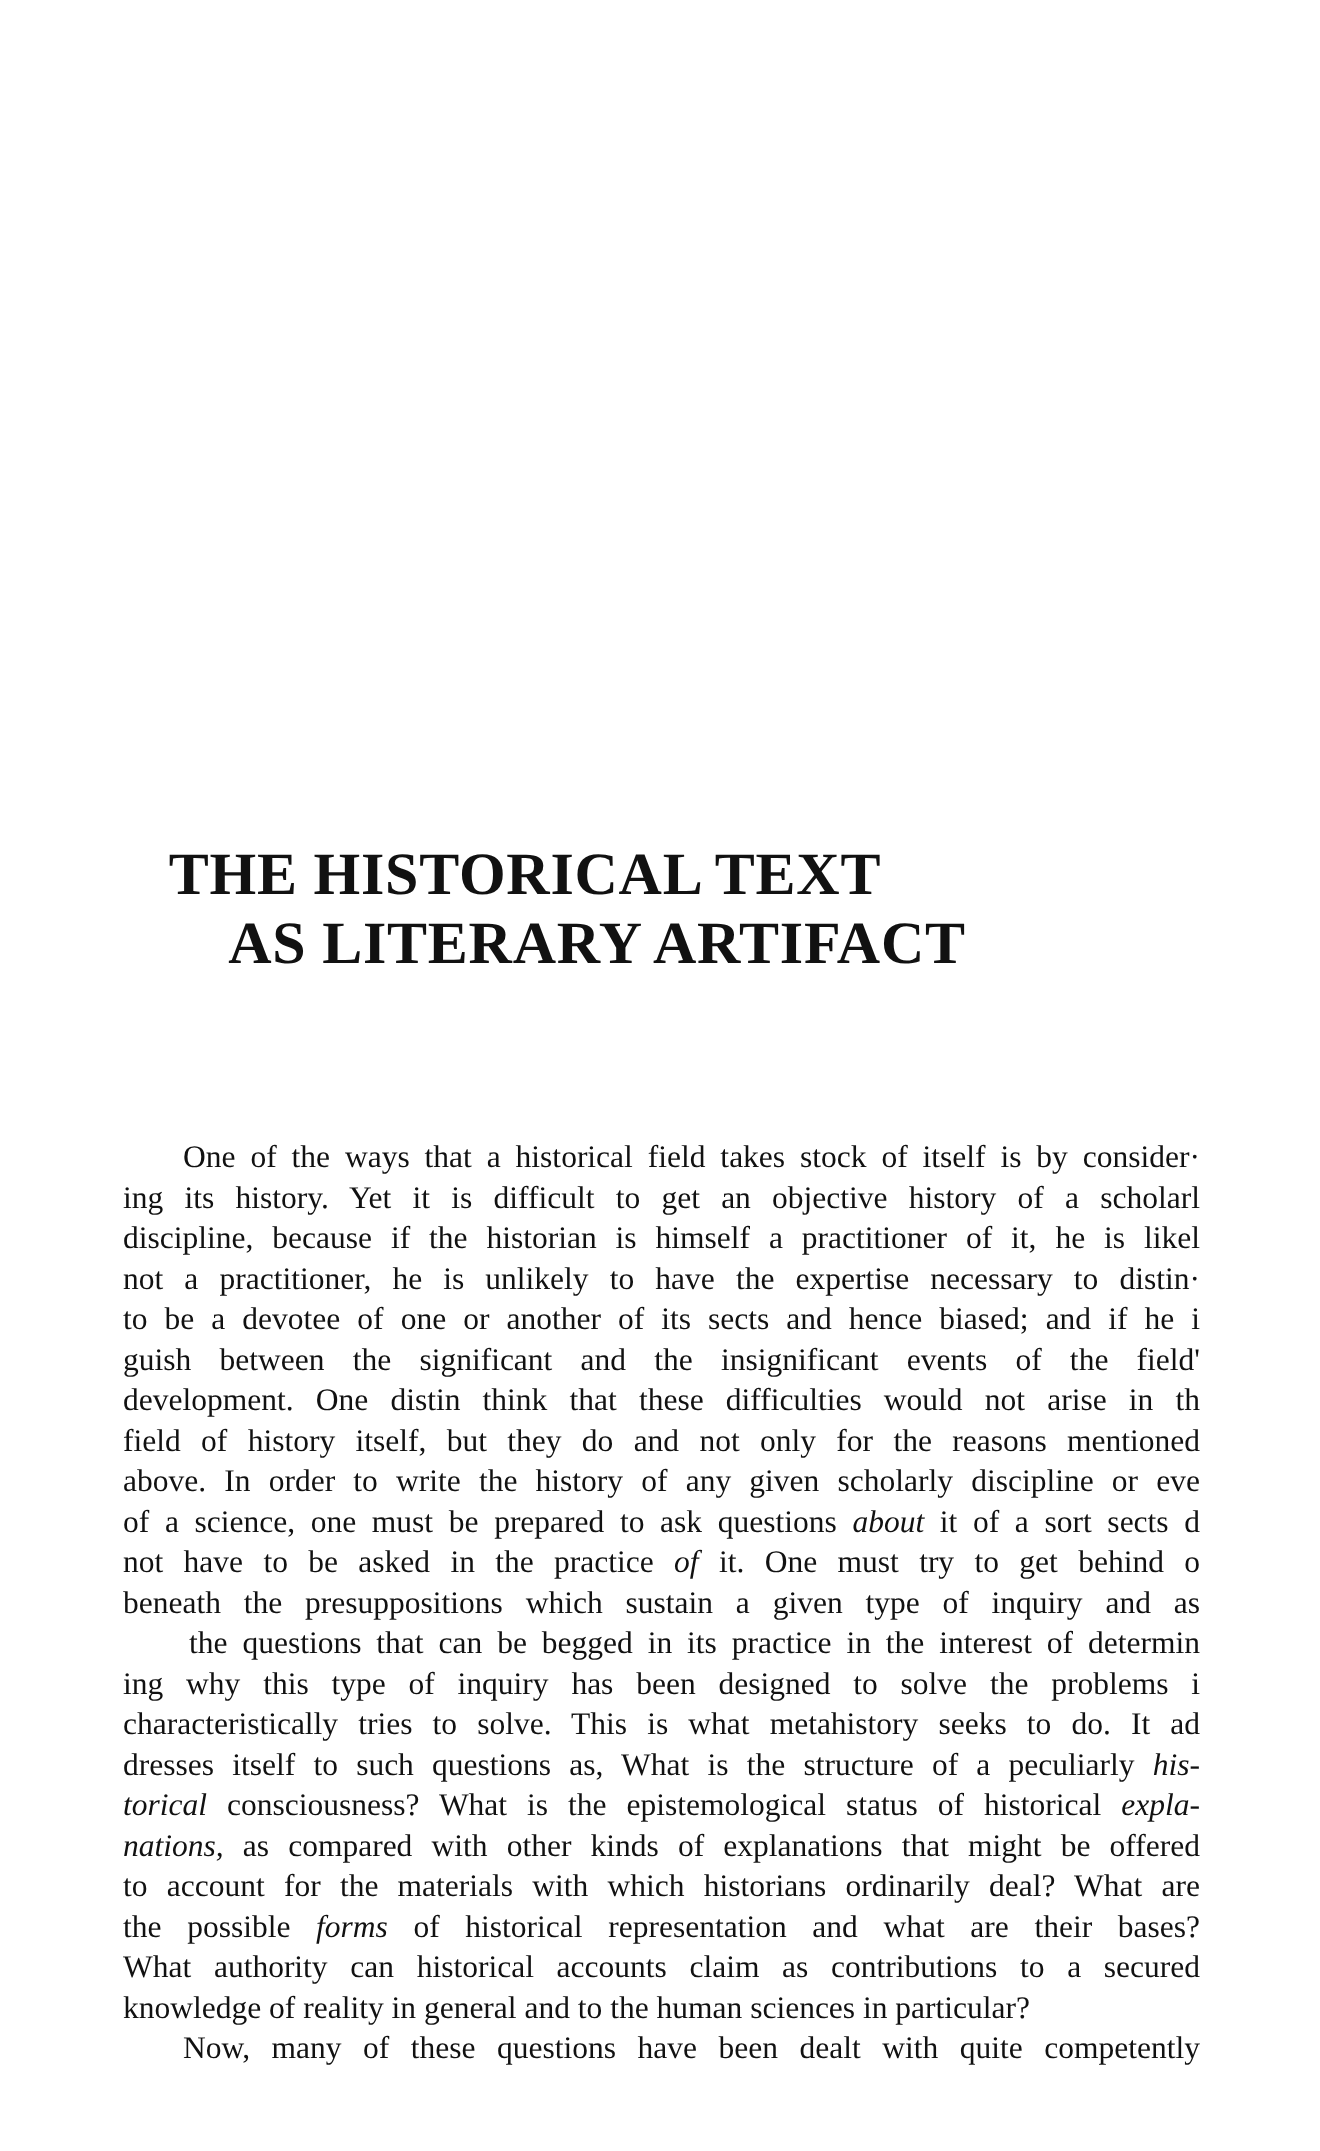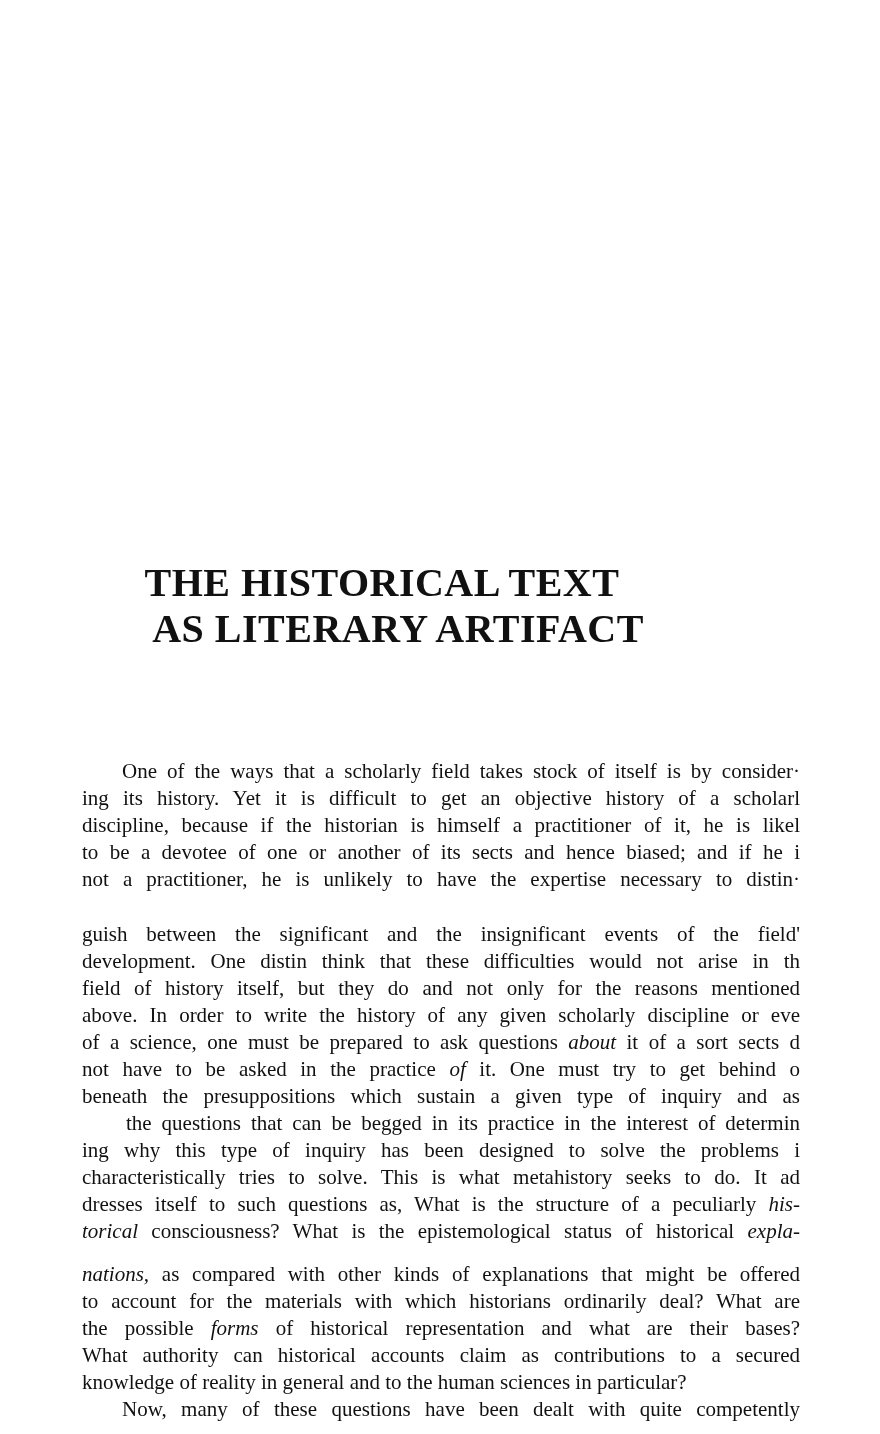--- a/index.html
+++ b/index.html
@@ -1,50 +1,50 @@
 <!DOCTYPE html>
 <html><head>
 <meta charset="utf-8">
 <style>
   html, body { margin: 0; padding: 0; background: #ffffff; }
   body { width: 880px; height: 1434px; position: relative; overflow: hidden; font-family: "Liberation Serif", "DejaVu Serif", serif; color: #111; }
   .title { position: absolute; left: 0; width: 880px; text-align: center; font-weight: bold; font-size: 40px; letter-spacing: 0.5px; line-height: 46px; }
-  .title .t1 { position: absolute; left: 0; width: 700px; top: 0; margin-left: 32px; }
+  .title .t1 { position: absolute; left: 0; width: 700px; top: 0; }
   .title .t2 { position: absolute; left: 0; width: 796px; top: 46px; }
   .body-text { position: absolute; left: 82px; width: 718px; top: 758px; font-size: 21px; }
   .line { height: 27px; line-height: 27px; white-space: nowrap; text-align: justify; text-align-last: justify; overflow: visible; }
   .line.indent { padding-left: 40px; }
   .line.last { text-align-last: left; }
   .line i { font-style: italic; }
 </style>
 </head>
 <body>
 
 <div class="title" style="top:560px;">
   <div class="t1">THE HISTORICAL TEXT</div>
   <div class="t2">AS LITERARY ARTIFACT</div>
 </div>
 
 <div class="body-text" id="body-text">
-    <div class="line indent" style="white-space: normal; overflow: hidden;">One of the ways that a scholarly field takes stock of itself is by consider·</div>
+    <div class="line indent" style="white-space: normal; overflow: hidden;">One of the ways that a historical field takes stock of itself is by consider·</div>
     <div class="line" style="white-space: normal; overflow: hidden;">ing its history. Yet it is difficult to get an objective history of a scholarl</div>
     <div class="line" style="white-space: normal; overflow: hidden; font-family: Liberation Serif, serif;">discipline, because if the historian is himself a practitioner of it, he is likel</div>
+    <div class="line" style="white-space: normal; overflow: hidden;">not a practitioner, he is unlikely to have the expertise necessary to distin·</div>
     <div class="line" style="white-space: normal; overflow: hidden;">to be a devotee of one or another of its sects and hence biased; and if he i</div>
-    <div class="line" style="white-space: normal; overflow: hidden;">not a practitioner, he is unlikely to have the expertise necessary to distin·</div>
-    <div class="line" style="white-space: normal; overflow: hidden; margin-top: 28px;">guish between the significant and the insignificant events of the field'</div>
+    <div class="line" style="white-space: normal; overflow: hidden;">guish between the significant and the insignificant events of the field'</div>
     <div class="line" style="white-space: normal; overflow: hidden;">development. One distin think that these difficulties would not arise in th</div>
     <div class="line" style="white-space: normal; overflow: hidden;">field of history itself, but they do and not only for the reasons mentioned</div>
     <div class="line" style="white-space: normal; overflow: hidden;">above. In order to write the history of any given scholarly discipline or eve</div>
     <div class="line" style="white-space: normal; overflow: hidden;"><span>of a science, one must be prepared to ask questions </span><i>about</i><span> it of a sort sects d</span></div>
     <div class="line" style="white-space: normal; overflow: hidden;"><span>not have to be asked in the practice </span><i>of</i><span> it. One must try to get behind o</span></div>
     <div class="line" style="white-space: normal; overflow: hidden;">beneath the presuppositions which sustain a given type of inquiry and as</div>
     <div class="line" style="white-space: normal; overflow: hidden; margin-left: 44px;">the questions that can be begged in its practice in the interest of determin</div>
     <div class="line" style="white-space: normal; overflow: hidden;">ing why this type of inquiry has been designed to solve the problems i</div>
     <div class="line" style="white-space: normal; overflow: hidden;">characteristically tries to solve. This is what metahistory seeks to do. It ad</div>
     <div class="line" style="white-space: normal; overflow: hidden;"><span>dresses itself to such questions as, What is the structure of a peculiarly </span><i>his-</i></div>
     <div class="line" style="white-space: normal; overflow: hidden;"><i>torical</i><span> consciousness? What is the epistemological status of historical </span><i>expla-</i></div>
-    <div class="line" style="white-space: normal; overflow: hidden; margin-top: 16px;"><i>nations,</i><span> as compared with other kinds of explanations that might be offered</span></div>
+    <div class="line" style="white-space: normal; overflow: hidden;"><i>nations,</i><span> as compared with other kinds of explanations that might be offered</span></div>
     <div class="line" style="white-space: normal; overflow: hidden;">to account for the materials with which historians ordinarily deal? What are</div>
     <div class="line" style="white-space: normal; overflow: hidden;"><span>the possible </span><i>forms</i><span> of historical representation and what are their bases?</span></div>
     <div class="line" style="white-space: normal; overflow: hidden;">What authority can historical accounts claim as contributions to a secured</div>
     <div class="line last" style="white-space: normal; overflow: hidden;">knowledge of reality in general and to the human sciences in particular?</div>
     <div class="line indent" style="white-space: normal; overflow: hidden;">Now, many of these questions have been dealt with quite competently</div>
   </div>
 
 </body></html>

